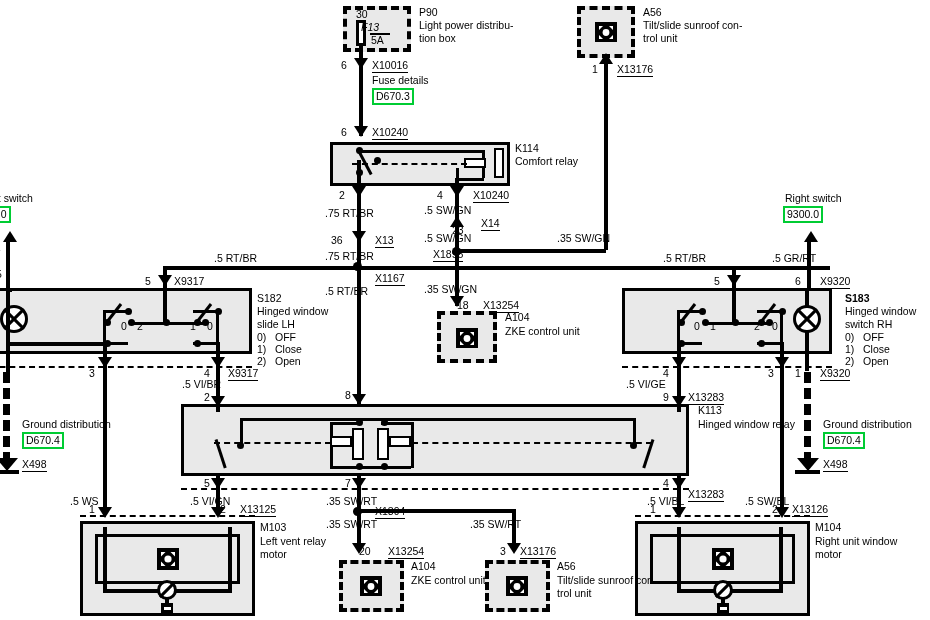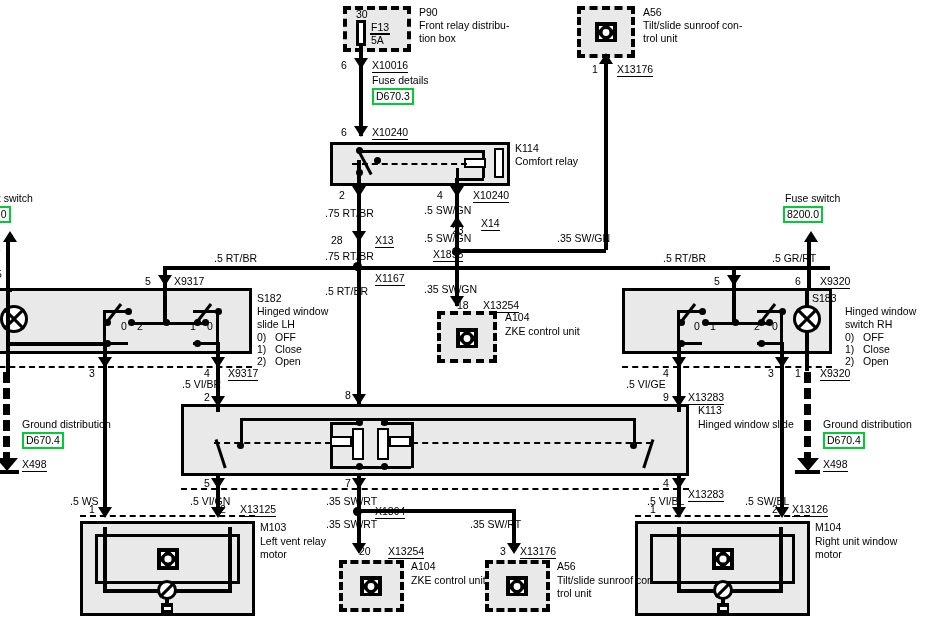--- a/index.html
+++ b/index.html
@@ -65,26 +65,26 @@
 </style>
 </head>
 <body>
 
 <div id="sheet">
 
   <div class="dbox" style="left:343px;top:6px;width:68px;height:46px;"></div>
   <div class="lbl" style="left:356px;top:8px;">30</div>
 
   <div class="fuse" style="left:356px;top:20px;width:10px;height:26px;"></div>
-  <div class="lbl" style="left:371px;top:21px;">F13</div>
+  <div class="lbl" style="left:361px;top:21px;font-style:italic;">F13</div>
   <div class="hline" style="left:370px;top:33px;width:20px;height:1.5px;"></div>
   <div class="lbl" style="left:371px;top:34px;">5A</div>
 
   <div class="lbl" style="left:419px;top:6px;">P90</div>
-  <div class="lbl" style="left:419px;top:19px;">Front relay distribu-</div>
+  <div class="lbl" style="left:419px;top:19px;">Light power distribu-</div>
   <div class="lbl" style="left:419px;top:32px;">tion box</div>
 
   <div class="w wv" style="left:359px;top:46px;height:22px;"></div>
   <div class="arrd" style="left:354px;top:58px;"></div>
   <div class="lbl" style="left:341px;top:59px;">6</div>
   <div class="lbl" style="left:372px;top:59px;">
     <span class="ul">X10016</span>
   </div>
   <div class="lbl" style="left:372px;top:74px;">Fuse details</div>
   <div class="lbl" style="left:372px;top:88px;">
@@ -137,21 +137,21 @@
   <div class="lever" style="left:359px;top:150px;width:26px;height:3px;transform:rotate(62deg);"></div>
   <div class="term" style="left:356px;top:169px;"></div>
   <div class="term" style="left:356px;top:147px;"></div>
   <div class="term" style="left:374px;top:157px;"></div>
 
   <div class="w wv" style="left:357px;top:160px;height:110px;"></div>
   <div class="arrd" style="left:352px;top:186px;"></div>
   <div class="lbl" style="left:339px;top:189px;">2</div>
   <div class="lbl" style="left:325px;top:207px;">.75 RT/BR</div>
   <div class="arrd" style="left:352px;top:231px;"></div>
-  <div class="lbl" style="left:331px;top:234px;">28</div>
+  <div class="lbl" style="left:331px;top:234px;">36</div>
   <div class="lbl" style="left:375px;top:234px;">
     <span class="ul">X13</span>
   </div>
   <div class="lbl" style="left:325px;top:250px;">.75 RT/BR</div>
 
   <div class="w wv" style="left:455px;top:178px;height:88px;"></div>
   <div class="arrd" style="left:450px;top:186px;"></div>
   <div class="lbl" style="left:437px;top:189px;">4</div>
   <div class="lbl" style="left:473px;top:189px;">
     <span class="ul">X10240</span>
@@ -284,34 +284,34 @@
   <div class="lbl" style="left:22px;top:418px;">Ground distribution</div>
   <div class="lbl" style="left:22px;top:432px;">
     <span class="grn">D670.4</span>
   </div>
   <div class="gnd" style="left:-4px;top:458px;"></div>
   <div class="gndbar" style="left:-6px;top:470px;width:25px;"></div>
   <div class="lbl" style="left:22px;top:458px;">
     <span class="ul">X498</span>
   </div>
 
-  <div class="lbl" style="left:785px;top:192px;">Fuse switch</div>
+  <div class="lbl" style="left:785px;top:192px;">Right switch</div>
   <div class="lbl" style="left:783px;top:206px;">
-    <span class="grn">8200.0</span>
+    <span class="grn">9300.0</span>
   </div>
   <div class="arru" style="left:804px;top:231px;"></div>
   <div class="w wv" style="left:807px;top:241px;height:103px;"></div>
   <div class="lbl" style="left:772px;top:252px;text-align:right;">.5 GR/RT</div>
   <div class="lbl" style="left:795px;top:275px;">6</div>
   <div class="lbl" style="left:820px;top:275px;">
     <span class="ul">X9320</span>
   </div>
 
   <div class="box" style="left:622px;top:288px;width:210px;height:66px;"></div>
-  <div class="lbl" style="left:812px;top:292px;">S183</div>
+  <div class="lbl" style="left:845px;top:292px;font-weight:bold;">S183</div>
   <div class="lbl" style="left:845px;top:305px;">Hinged window</div>
   <div class="lbl" style="left:845px;top:318px;">switch RH</div>
   <div class="lbl" style="left:845px;top:331px;">0)</div>
   <div class="lbl" style="left:863px;top:331px;">OFF</div>
   <div class="lbl" style="left:845px;top:343px;">1)</div>
   <div class="lbl" style="left:863px;top:343px;">Close</div>
   <div class="lbl" style="left:845px;top:355px;">2)</div>
   <div class="lbl" style="left:863px;top:355px;">Open</div>
 
   <div class="cdash" style="left:622px;top:288px;width:210px;"></div>
@@ -378,21 +378,21 @@
     <span class="grn">D670.4</span>
   </div>
   <div class="gnd" style="left:797px;top:458px;"></div>
   <div class="gndbar" style="left:795px;top:470px;width:25px;"></div>
   <div class="lbl" style="left:823px;top:458px;">
     <span class="ul">X498</span>
   </div>
 
   <div class="box" style="left:181px;top:404px;width:508px;height:72px;"></div>
   <div class="lbl" style="left:698px;top:404px;">K113</div>
-  <div class="lbl" style="left:698px;top:418px;">Hinged window slide</div>
+  <div class="lbl" style="left:698px;top:418px;">Hinged window relay</div>
   <div class="cdash" style="left:181px;top:404px;width:508px;"></div>
   <div class="cdash" style="left:181px;top:488px;width:508px;"></div>
 
   <div class="hline" style="left:240px;top:418px;width:195px;"></div>
   <div class="hline" style="left:435px;top:418px;width:200px;"></div>
   <div class="vline" style="left:240px;top:418px;height:28px;"></div>
   <div class="vline" style="left:633px;top:418px;height:28px;"></div>
   <div class="term" style="left:237px;top:442px;"></div>
   <div class="term" style="left:630px;top:442px;"></div>
 

